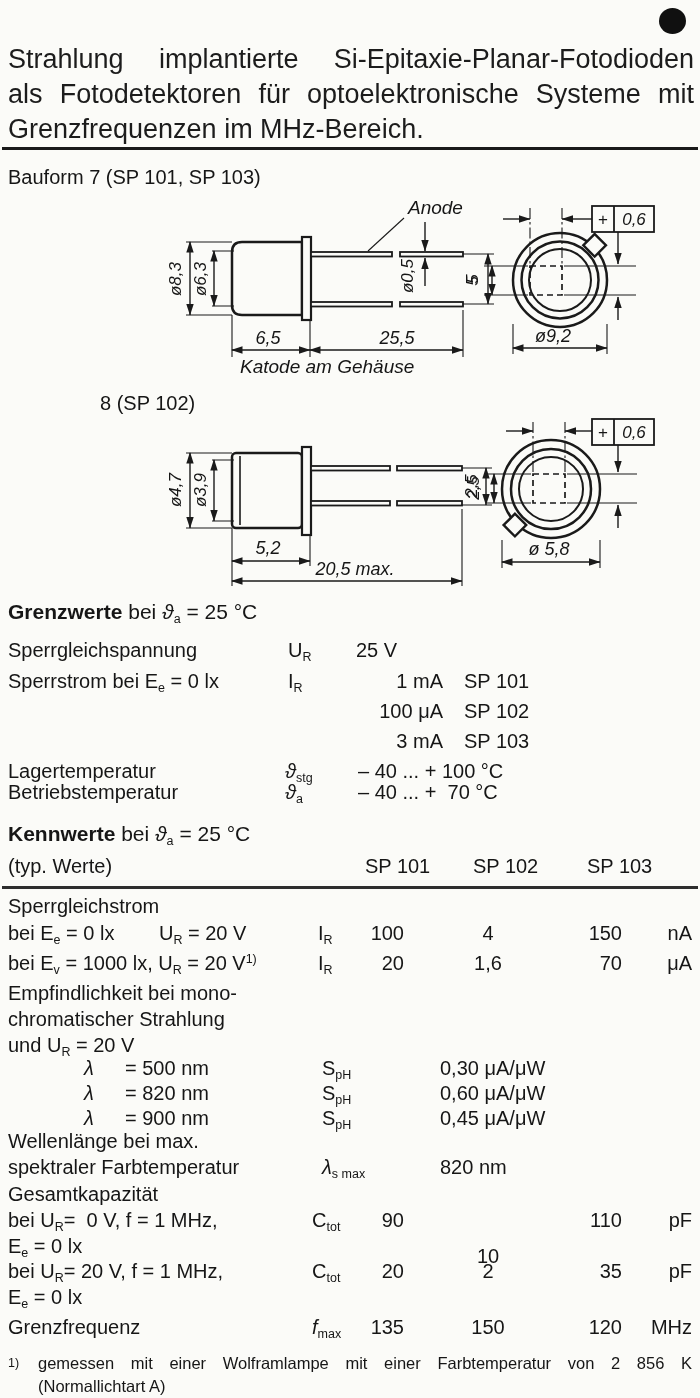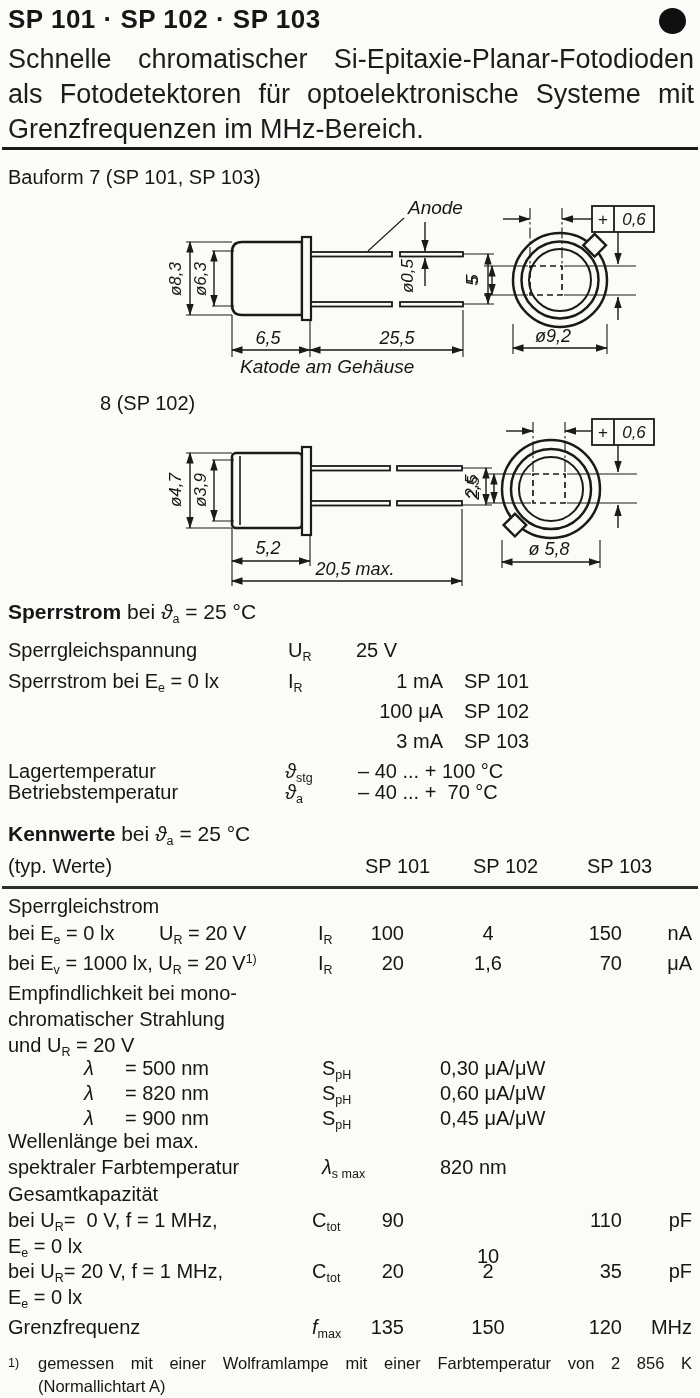--- a/index.html
+++ b/index.html
@@ -35,24 +35,23 @@
   .dsh{stroke:#1a1a1a;stroke-width:1.7;fill:none;stroke-dasharray:6 4;}
   .dt{font:italic 17px "Liberation Sans",sans-serif;fill:#161616;}
   .dt2{font:italic 18px "Liberation Sans",sans-serif;fill:#161616;}
   .lab{font:italic 19px "Liberation Sans",sans-serif;fill:#161616;}
 </style>
 </head>
 <body>
 
 <div id="page">
 
-  <div class="abs title">SP 101 · SP 102 · SP 103</div>
   <div class="abs dot"></div>
   <div class="abs subtitle">
-    <span class="jl">Schnelle chromatischer Si-Epitaxie-Planar-Fotodioden</span>
+    <span class="jl">Strahlung implantierte Si-Epitaxie-Planar-Fotodioden</span>
     <span class="jl">als Fotodetektoren für optoelektronische Systeme mit</span>
     <span class="jl last">Grenzfrequenzen im MHz-Bereich.</span>
   </div>
   <div class="abs hr1"></div>
 
   <div class="abs bfh" style="left:8px;top:166px;">Bauform 7 (SP 101, SP 103)</div>
 
   <svg style="top:192px;" width="700" height="198" viewBox="0 0 700 198">
     <defs>
       <marker id="a1e" markerUnits="userSpaceOnUse" markerWidth="12" markerHeight="9" refX="11" refY="4.5" orient="auto">
@@ -168,21 +167,21 @@
     <line class="dl" x1="618" y1="27" x2="618" y2="54" marker-end="url(#a2e)"></line>
     <line class="dl" x1="618" y1="110" x2="618" y2="87" marker-end="url(#a2e)"></line>
     <path class="xl" d="M531,56 H487 M531,85 H487"></path>
     <line class="dl" x1="494" y1="56" x2="494" y2="85" marker-start="url(#a2s)" marker-end="url(#a2e)"></line>
     <text class="dt" x="479" y="70" text-anchor="middle" transform="rotate(-90 479 70)">2,5</text>
     <path class="xl" d="M502,122 V150 M600,122 V150"></path>
     <line class="dl" x1="502" y1="144" x2="600" y2="144" marker-start="url(#a2s)" marker-end="url(#a2e)"></line>
     <text class="dt2" x="549" y="137" text-anchor="middle">ø 5,8</text>
   </svg>
 
-  <div class="abs sec-h" style="left:8px;top:600px;"><b>Sperrstrom</b><span style="white-space:pre"> bei </span><span class="it">ϑ</span><sub>a</sub><span style="white-space:pre"> = 25 °C</span></div>
+  <div class="abs sec-h" style="left:8px;top:600px;"><b>Grenzwerte</b><span style="white-space:pre"> bei </span><span class="it">ϑ</span><sub>a</sub><span style="white-space:pre"> = 25 °C</span></div>
 
   <div class="row" style="top:639px;">
     <span class="p" style="left:8px;">Sperrgleichspannung</span>
     <span class="p" style="left:288px;"><span>U</span><sub>R</sub></span>
     <span class="p" style="left:356px;">25 V</span>
   </div>
   <div class="row" style="top:670px;text-decoration:underline;">
     <span class="p" style="left:8px;"><span>Sperrstrom bei E</span><sub>e</sub><span> = 0 lx</span></span>
     <span class="p" style="left:288px;"><span>I</span><sub>R</sub></span>
     <span class="p r" style="left:348px;width:95px;">1 mA</span>

